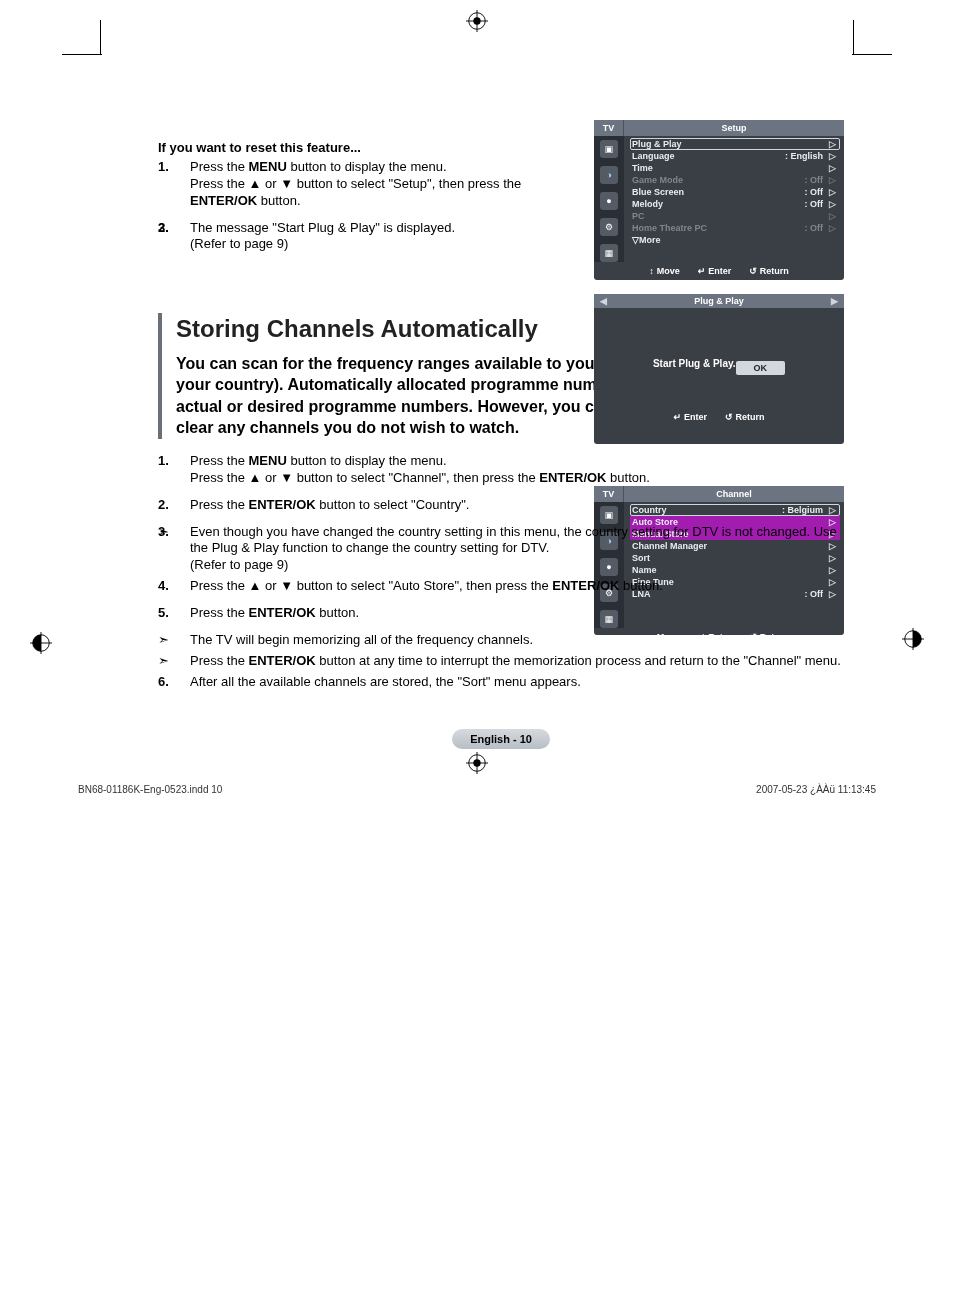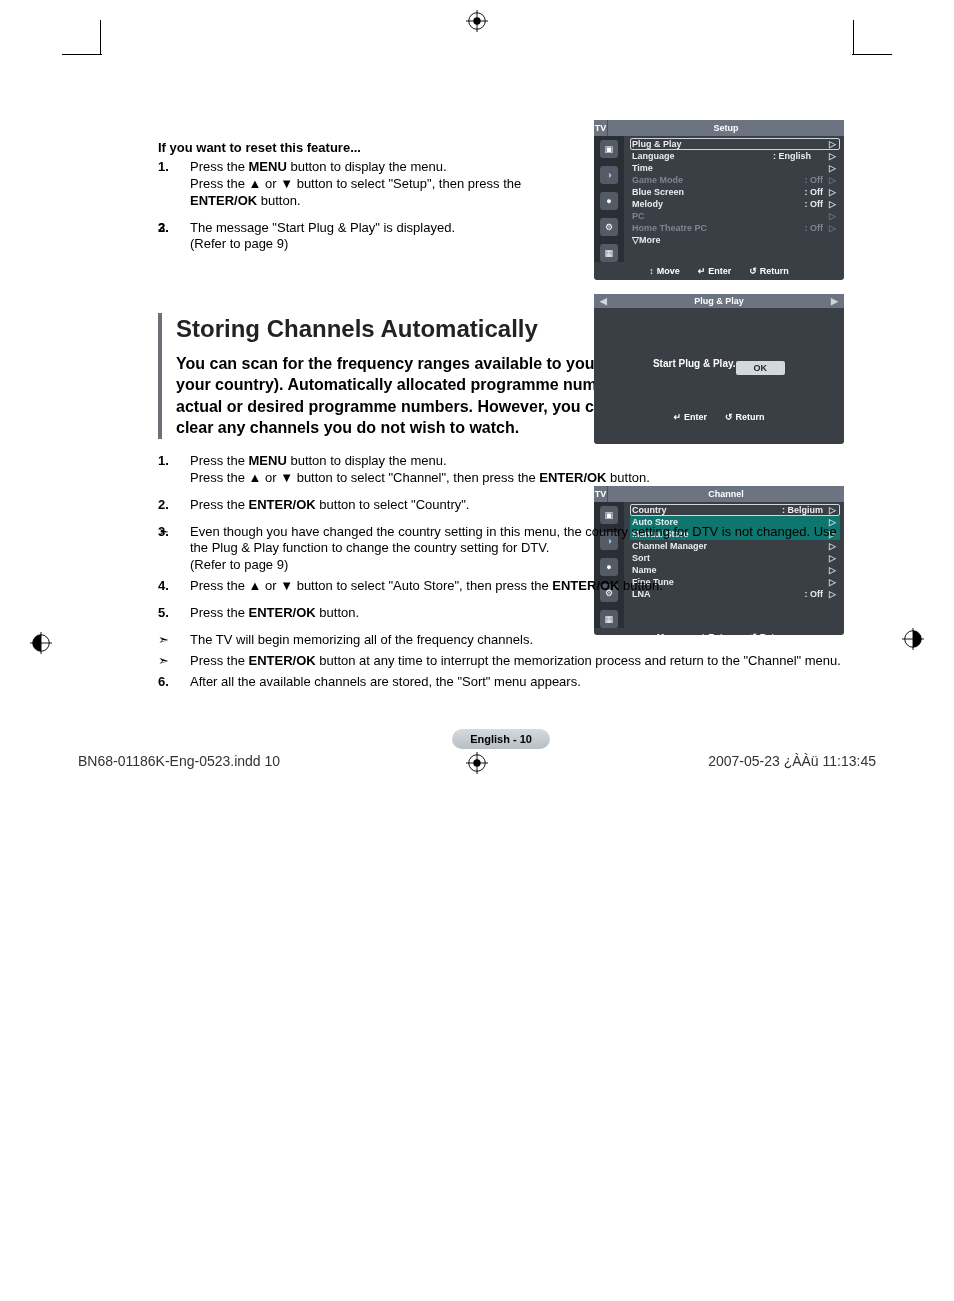--- a/index.html
+++ b/index.html
@@ -25,33 +25,33 @@
   .instr .num { position: absolute; left: 0; top: 0; font-weight: bold; }
   .note-arrow { position: relative; padding-left: 32px; margin-bottom: 4px; max-width: 700px; }
   .note-arrow::before { content: "➣"; position: absolute; left: 0; top: 0; }
 
   .osd-shot { position: absolute; right: 110px; background: #3a3e45; border-radius: 3px; font-size: 9px; color: #fff; width: 250px; }
   .osd1 { top: 120px; height: 160px; }
   .osd2 { top: 294px; height: 150px; }
   .osd3 { top: 486px; height: 149px; }
 
   .osd-header { display: flex; height: 16px; align-items: stretch; }
-  .osd-header .tab { background: #6c7482; color:#fff; width: 14px; text-align: center; font-weight: bold; font-size:9px; display:flex;align-items:center;justify-content:center; border-right:1px solid #4c525b;}
+  .osd-header .tab { background: #6c7482; color:#fff; width: 30px; text-align: center; font-weight: bold; font-size:9px; display:flex;align-items:center;justify-content:center; border-right:1px solid #4c525b;}
   .osd-header .title { flex:1; background:#6c7482; text-align:center; font-weight:bold; display:flex;align-items:center;justify-content:center;}
   .osd-body { display:flex; }
   .osd-side { width:30px; background:#2a2e35; display:flex;flex-direction:column;align-items:center;padding-top:4px;gap:8px;}
   .side-icon { width:18px;height:18px;border-radius:3px;background:#555b65;display:flex;align-items:center;justify-content:center;}
   .side-icon.highlighted { color:#a0d0ff; }
   .osd-list { flex:1; padding:2px 4px 2px 6px; }
   .osd-row { display:flex; justify-content:space-between; align-items:center; font-size:9px; font-weight:bold; padding:1px 4px 1px 2px; color:#e8ecf0; }
   .osd-row.sel { border:1px solid #cfd6de; border-radius:2px; padding:0px 3px 0px 1px; }
   .osd-row.dim { color:#7f868f; }
   .osd-row .r-arrow { color:#cfd6de; font-size:9px; }
   .osd-row.dim .r-arrow { color:#6a7078; }
-  .osd-row-inner { background:#0f766e; font-weight:bold; color:#e8ecf0;}
+  .osd-row-inner { background:#a21caf; font-weight:bold; color:#e8ecf0;}
   .osd-footer { display:flex; justify-content:center; gap:18px; font-size:9px; font-weight:bold; color:#fff; padding:4px 0 6px 0; }
   .osd-footer span::before { margin-right:3px; }
   .f-move::before { content:"\2195"; }
   .f-enter::before { content:"\21B5"; }
   .f-return::before { content:"\21BA"; }
 
   .osd2 .osd-body2 { display:flex;flex-direction:row;align-items:center;justify-content:center; height:100px; padding-top:20px;}
   .osd2 .msg { font-size:10px;font-weight:bold;margin-bottom:10px;}
   .osd2 .ok-btn { background:#d4d8dc;color:#22262c;font-weight:bold;font-size:9px;padding:2px 18px;border-radius:2px;}
   .osd2 .title-bar { background:#6c7482; text-align:center; font-weight:bold; font-size:9px; padding:2px 0;}
@@ -63,21 +63,21 @@
   .section-bar { border-left: 4px solid #6a7078; padding-left: 14px; margin-bottom: 4px; }
   .section-title { font-size: 24px; font-weight: bold; color: #222; margin-bottom:8px; }
   .section-intro { font-weight: bold; font-size:16px; line-height:1.35; max-width:720px; }
 
   .steps { margin-top: 14px; padding-left: 0; }
   .steps .instr, .steps .note-arrow { max-width: 700px; }
 
   .page-footer { text-align:center; margin: 38px 0 10px 0; }
   .page-footer .pill { display:inline-block; background: linear-gradient(#d6dadf,#b8bec6); border-radius:10px; padding:3px 18px; font-size:11px; font-weight:bold; }
 
-  .doc-meta { position:absolute; bottom:30px; left:78px; right:78px; display:flex; justify-content:space-between; font-size:14px; color:#333; }
+  .doc-meta { position:absolute; bottom:4px; left:78px; right:78px; display:flex; justify-content:space-between; font-size:10px; color:#333; }
 </style>
 </head>
 <body>
 
 <div class="reg-mark reg-top">
   <svg viewBox="0 0 24 24">
       <circle cx="12" cy="12" r="9" fill="none" stroke="#000" stroke-width="1"></circle>
       <circle cx="12" cy="12" r="4" fill="#000"></circle>
       <line x1="12" y1="0" x2="12" y2="24" stroke="#000"></line>
       <line x1="0" y1="12" x2="24" y2="12" stroke="#000"></line>
@@ -128,21 +128,21 @@
     <div class="osd-list" id="osd-setup-list">
         <div class="osd-row sel">
           <span>Plug &amp; Play</span>
           <span style="display:flex;gap:6px;align-items:center;">
             <span></span>
             <span class="r-arrow">▷</span>
           </span>
         </div>
         <div class="osd-row">
           <span>Language</span>
-          <span style="display:flex;gap:18px;align-items:center;">
+          <span style="display:flex;gap:6px;align-items:center;">
             <span>: English</span>
             <span class="r-arrow">▷</span>
           </span>
         </div>
         <div class="osd-row">
           <span>Time</span>
           <span style="display:flex;gap:6px;align-items:center;">
             <span></span>
             <span class="r-arrow">▷</span>
           </span>

